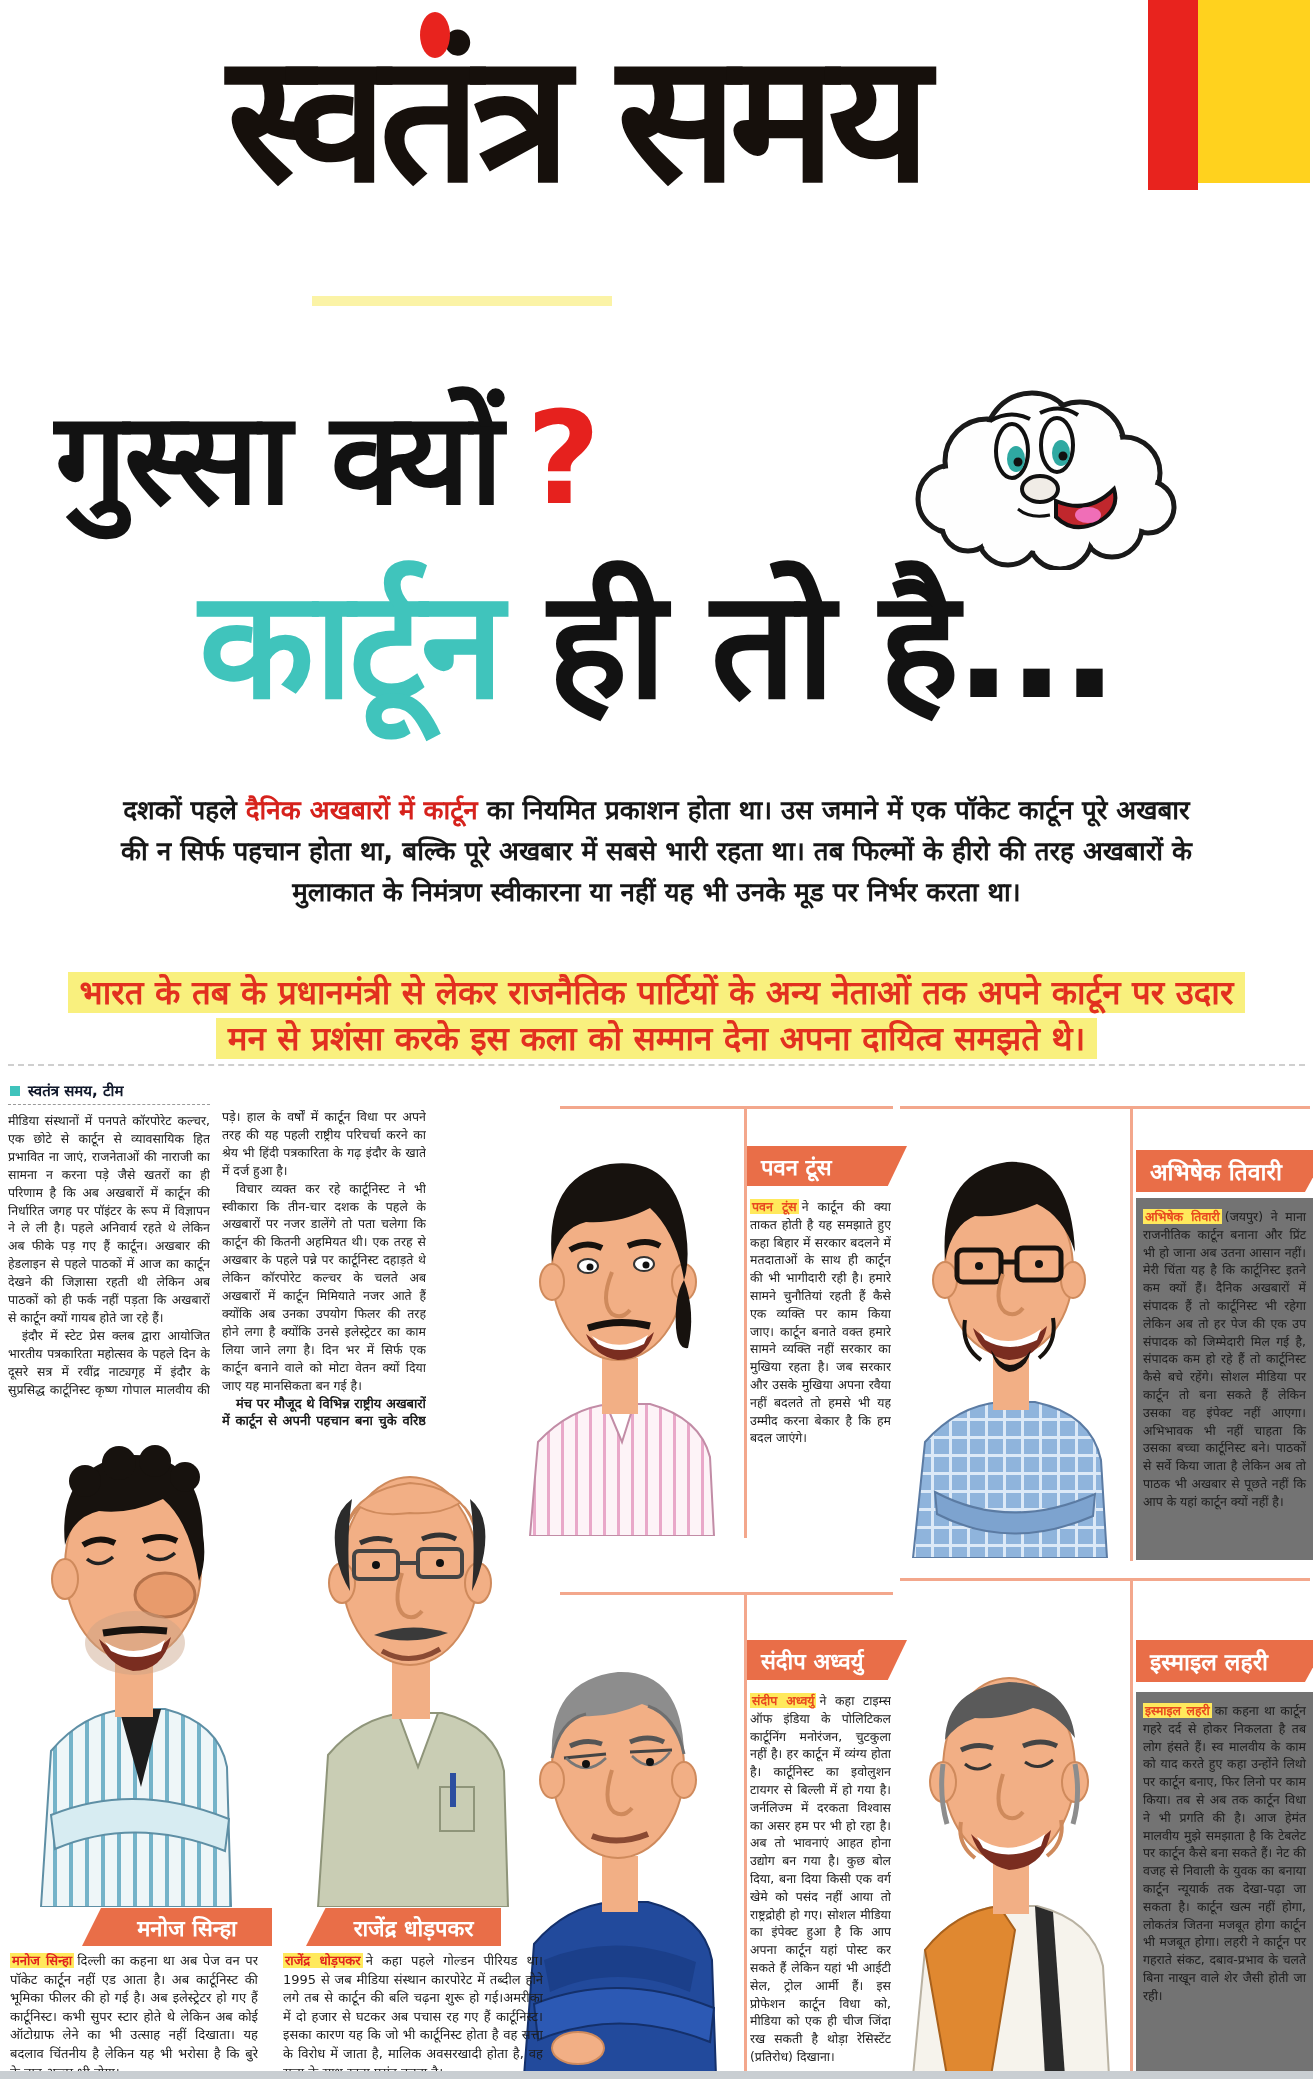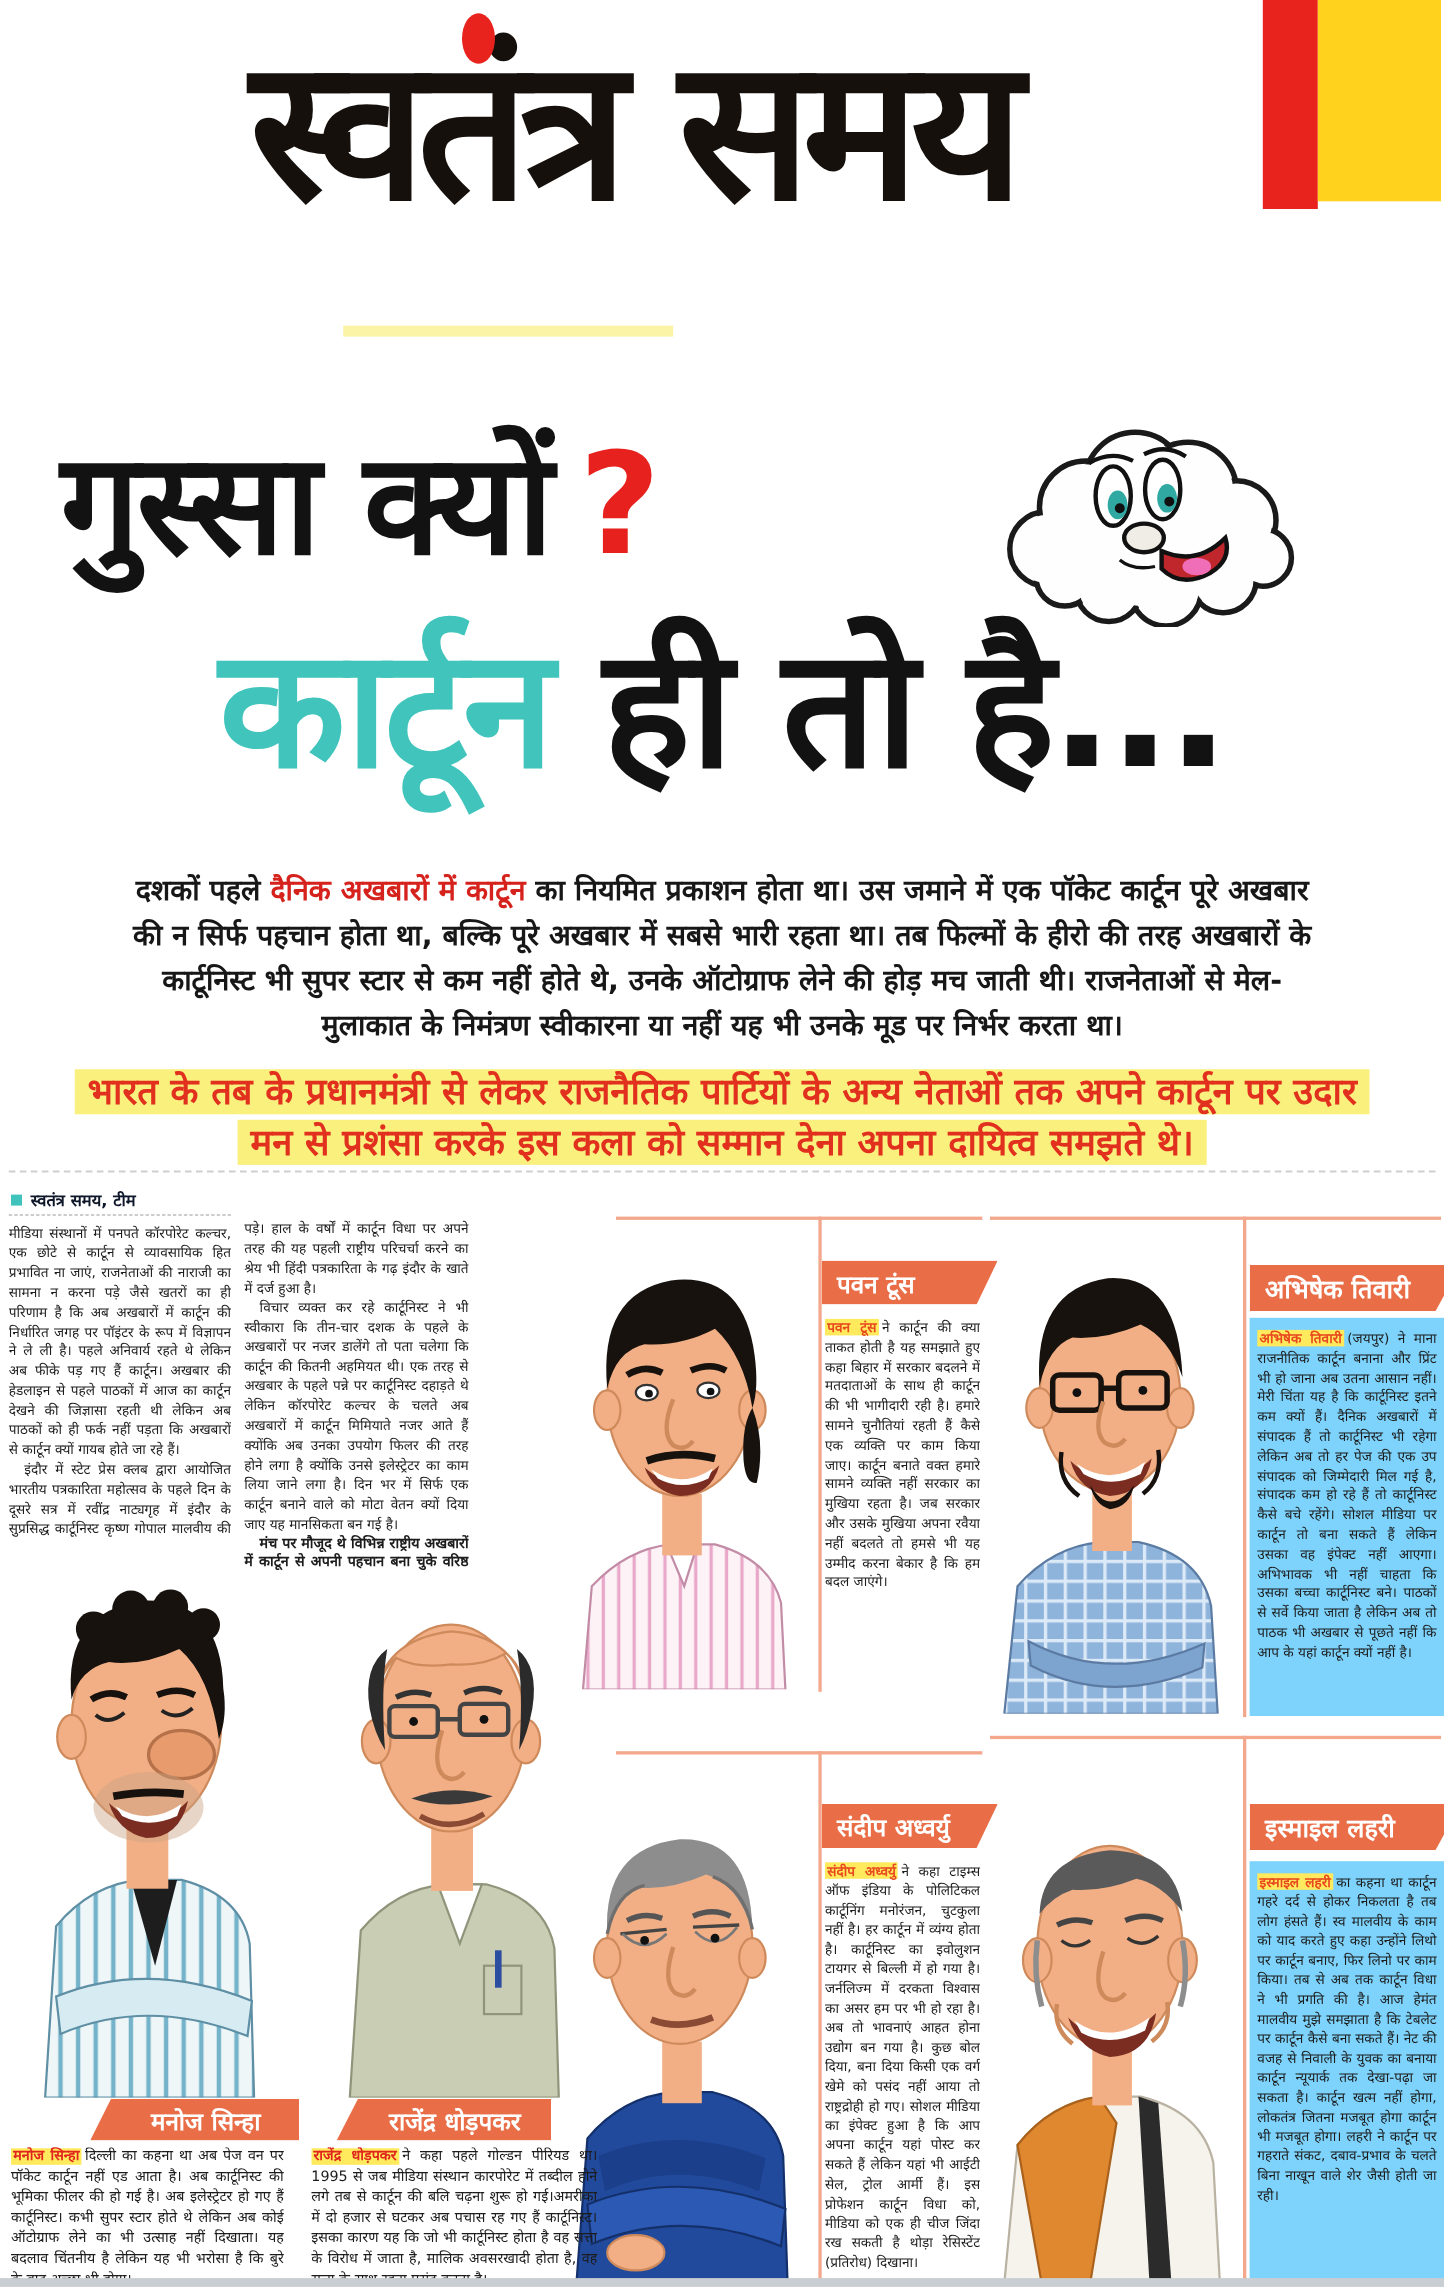--- a/index.html
+++ b/index.html
@@ -56,21 +56,21 @@
   .rule-h{background:#f3a78c;height:3px;}
   .rule-v{background:#f3a78c;width:3px;}
 
   .banner{background:#e96e48;color:#ffffff;font-weight:bold;font-size:22px;
           display:flex;align-items:center;padding-left:14px;white-space:nowrap;}
   .banner.slant-right{clip-path:polygon(0 0,100% 0,88% 100%,0 100%);}
   .banner.slant-left{clip-path:polygon(10% 0,100% 0,100% 100%,0 100%);justify-content:center;padding-left:20px;}
 
   .panel-text{font-size:12.4px;line-height:17.8px;text-align:justify;color:#1c1c1c;overflow:hidden;}
   .panel-text .lead{color:#e8491f;background:#ffe95c;font-weight:bold;padding:0 2px;margin-right:3px;}
-  .peach{background:#7dd3fc;padding:10px 7px;box-sizing:border-box;}
+  .peach{background:#737373;padding:10px 7px;box-sizing:border-box;}
 
   .caption{font-size:13px;line-height:18.6px;text-align:justify;color:#1c1c1c;overflow:hidden;}
   .caption .lead{color:#e0241e;background:#ffe95c;font-weight:bold;padding:0 2px;margin-right:3px;}
 
   .portrait{overflow:hidden;}
   .portrait svg{display:block;width:100%;height:100%;}
 
   .bottom-bar{left:0;top:2071px;width:1313px;height:8px;background:#c9ced2;}
 </style>
 </head>
@@ -131,21 +131,20 @@
     </svg>
   </div>
 
   <div class="abs headline2">
     <span class="teal">कार्टून</span><span> ही तो है...</span>
   </div>
 
   <div class="abs intro">
     <div><span>दशकों पहले </span><span class="red">दैनिक अखबारों में कार्टून</span><span> का नियमित प्रकाशन होता था। उस जमाने में एक पॉकेट कार्टून पूरे अखबार</span></div>
     <div>की न सिर्फ पहचान होता था, बल्कि पूरे अखबार में सबसे भारी रहता था। तब फिल्मों के हीरो की तरह अखबारों के</div>
-    <div>कार्टूनिस्ट भी सुपर स्टार से कम नहीं होते थे, उनके ऑटोग्राफ लेने की होड़ मच जाती थी। राजनेताओं से मेल-</div>
     <div>मुलाकात के निमंत्रण स्वीकारना या नहीं यह भी उनके मूड पर निर्भर करता था।</div>
   </div>
 
   <div class="abs highlight">
     <div><span class="hl">भारत के तब के प्रधानमंत्री से लेकर राजनैतिक पार्टियों के अन्य नेताओं तक अपने कार्टून पर उदार</span></div>
     <div><span class="hl">मन से प्रशंसा करके इस कला को सम्मान देना अपना दायित्व समझते थे।</span></div>
   </div>
 
   <div class="abs dash-divider"></div>
 

